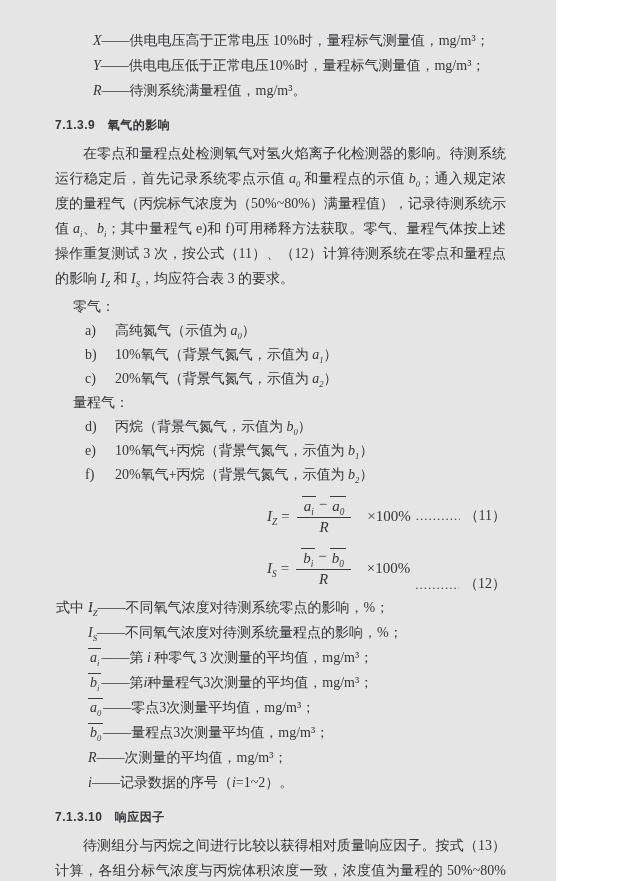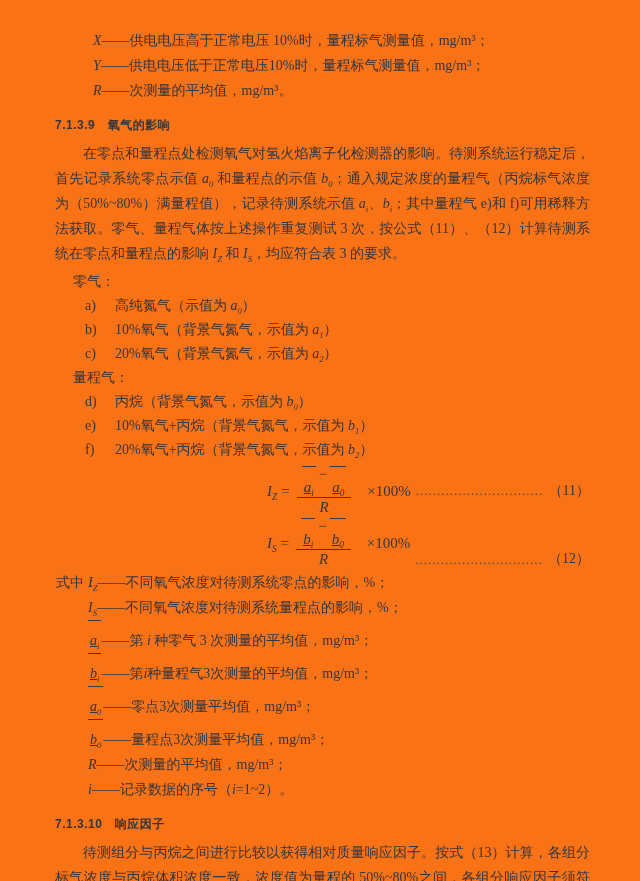--- a/index.html
+++ b/index.html
@@ -1,18 +1,18 @@
 <!DOCTYPE html>
 <html><head>
 <meta charset="utf-8">
 <style>
   html,body{margin:0;padding:0;background:#ffffff;}
   .page{
-    width:640px;height:881px;overflow:hidden;position:relative;
-    background:#f97316;color:#34353b;
+    width:556px;height:881px;overflow:hidden;position:relative;
+    background:#e5e5e5;color:#34353b;
     font-family:"Liberation Serif","DejaVu Serif",serif;
     font-size:14px;box-sizing:border-box;
     padding:28px 50px 0 55px;
   }
   i{font-style:italic;}
   sub{font-size:0.62em;font-style:italic;line-height:0;}
   
   .topdefs{margin-left:38px;}
   .topdefs .row{line-height:25px;white-space:nowrap;}
   .sym{font-style:italic;}
@@ -36,21 +36,21 @@
   .formula-row{
     display:flex;align-items:center;
     padding-left:212px;margin:6px 0 4px 0;height:46px;
     font-size:15px;
   }
   .f-lhs{font-style:italic;margin-right:4px;white-space:nowrap;}
   .f-eq{margin-right:4px;}
   .frac{display:inline-flex;flex-direction:column;align-items:center;margin:0 3px;}
   .frac .num{display:flex;align-items:flex-start;gap:3px;padding:0 5px 2px 5px;border-bottom:1.2px solid #3a3b40;white-space:nowrap;}
   .frac .den{padding-top:1px;font-style:italic;}
-  .ovl{border-top:1.2px solid #3a3b40;padding:12px 2px 0 2px;display:inline-block;font-style:italic;line-height:1.1;text-decoration:underline;}
+  .ovl{border-top:1.2px solid #3a3b40;padding:1px 2px 0 2px;display:inline-block;font-style:italic;line-height:1.1;}
   .f-mult{margin-left:13px;white-space:nowrap;}
   .f-dots{flex:1;overflow:hidden;white-space:nowrap;margin:0 5px;font-size:13px;letter-spacing:1px;color:#44454a;}
   .f-num{white-space:nowrap;font-size:14px;}
   .f-low{align-self:flex-end;margin-bottom:-2px;}
   
   .where{position:relative;padding-left:33px;margin-top:4px;}
   .where-label{position:absolute;left:1px;top:0;line-height:25px;}
   .def-row{line-height:25px;display:flex;align-items:baseline;}
   .def-sym{font-style:italic;white-space:nowrap;}
   .def-txt{white-space:nowrap;text-align:center;}
@@ -61,21 +61,21 @@
 <div class="page">
 
   <div class="topdefs">
     <div class="row">
       <span class="sym">X</span><span>——供电电压高于正常电压 10%时，量程标气测量值，mg/m³；</span>
     </div>
     <div class="row">
       <span class="sym">Y</span><span>——供电电压低于正常电压10%时，量程标气测量值，mg/m³；</span>
     </div>
     <div class="row">
-      <span class="sym">R</span><span>——次测量的平均值，mg/m³。</span>
+      <span class="sym">R</span><span>——待测系统满量程值，mg/m³。</span>
     </div>
   </div>
 
   <div class="sec-heading">7.1.3.9　氧气的影响</div>
 
   <div class="para">在零点和量程点处检测氧气对氢火焰离子化检测器的影响。待测系统运行稳定后，首先记录系统零点示值 <i>a</i><sub>0</sub> 和量程点的示值 <i>b</i><sub>0</sub>；通入规定浓度的量程气（丙烷标气浓度为（50%~80%）满量程值），记录待测系统示值 <i>a</i><sub>i</sub>、<i>b</i><sub>i</sub>；其中量程气 e)和 f)可用稀释方法获取。零气、量程气体按上述操作重复测试 3 次，按公式（11）、（12）计算待测系统在零点和量程点的影响 <i>I</i><sub>Z</sub> 和 <i>I</i><sub>S</sub>，均应符合表 3 的要求。</div>
 
   <div class="gas-label">零气：</div>
 
   <div class="gas-item">

